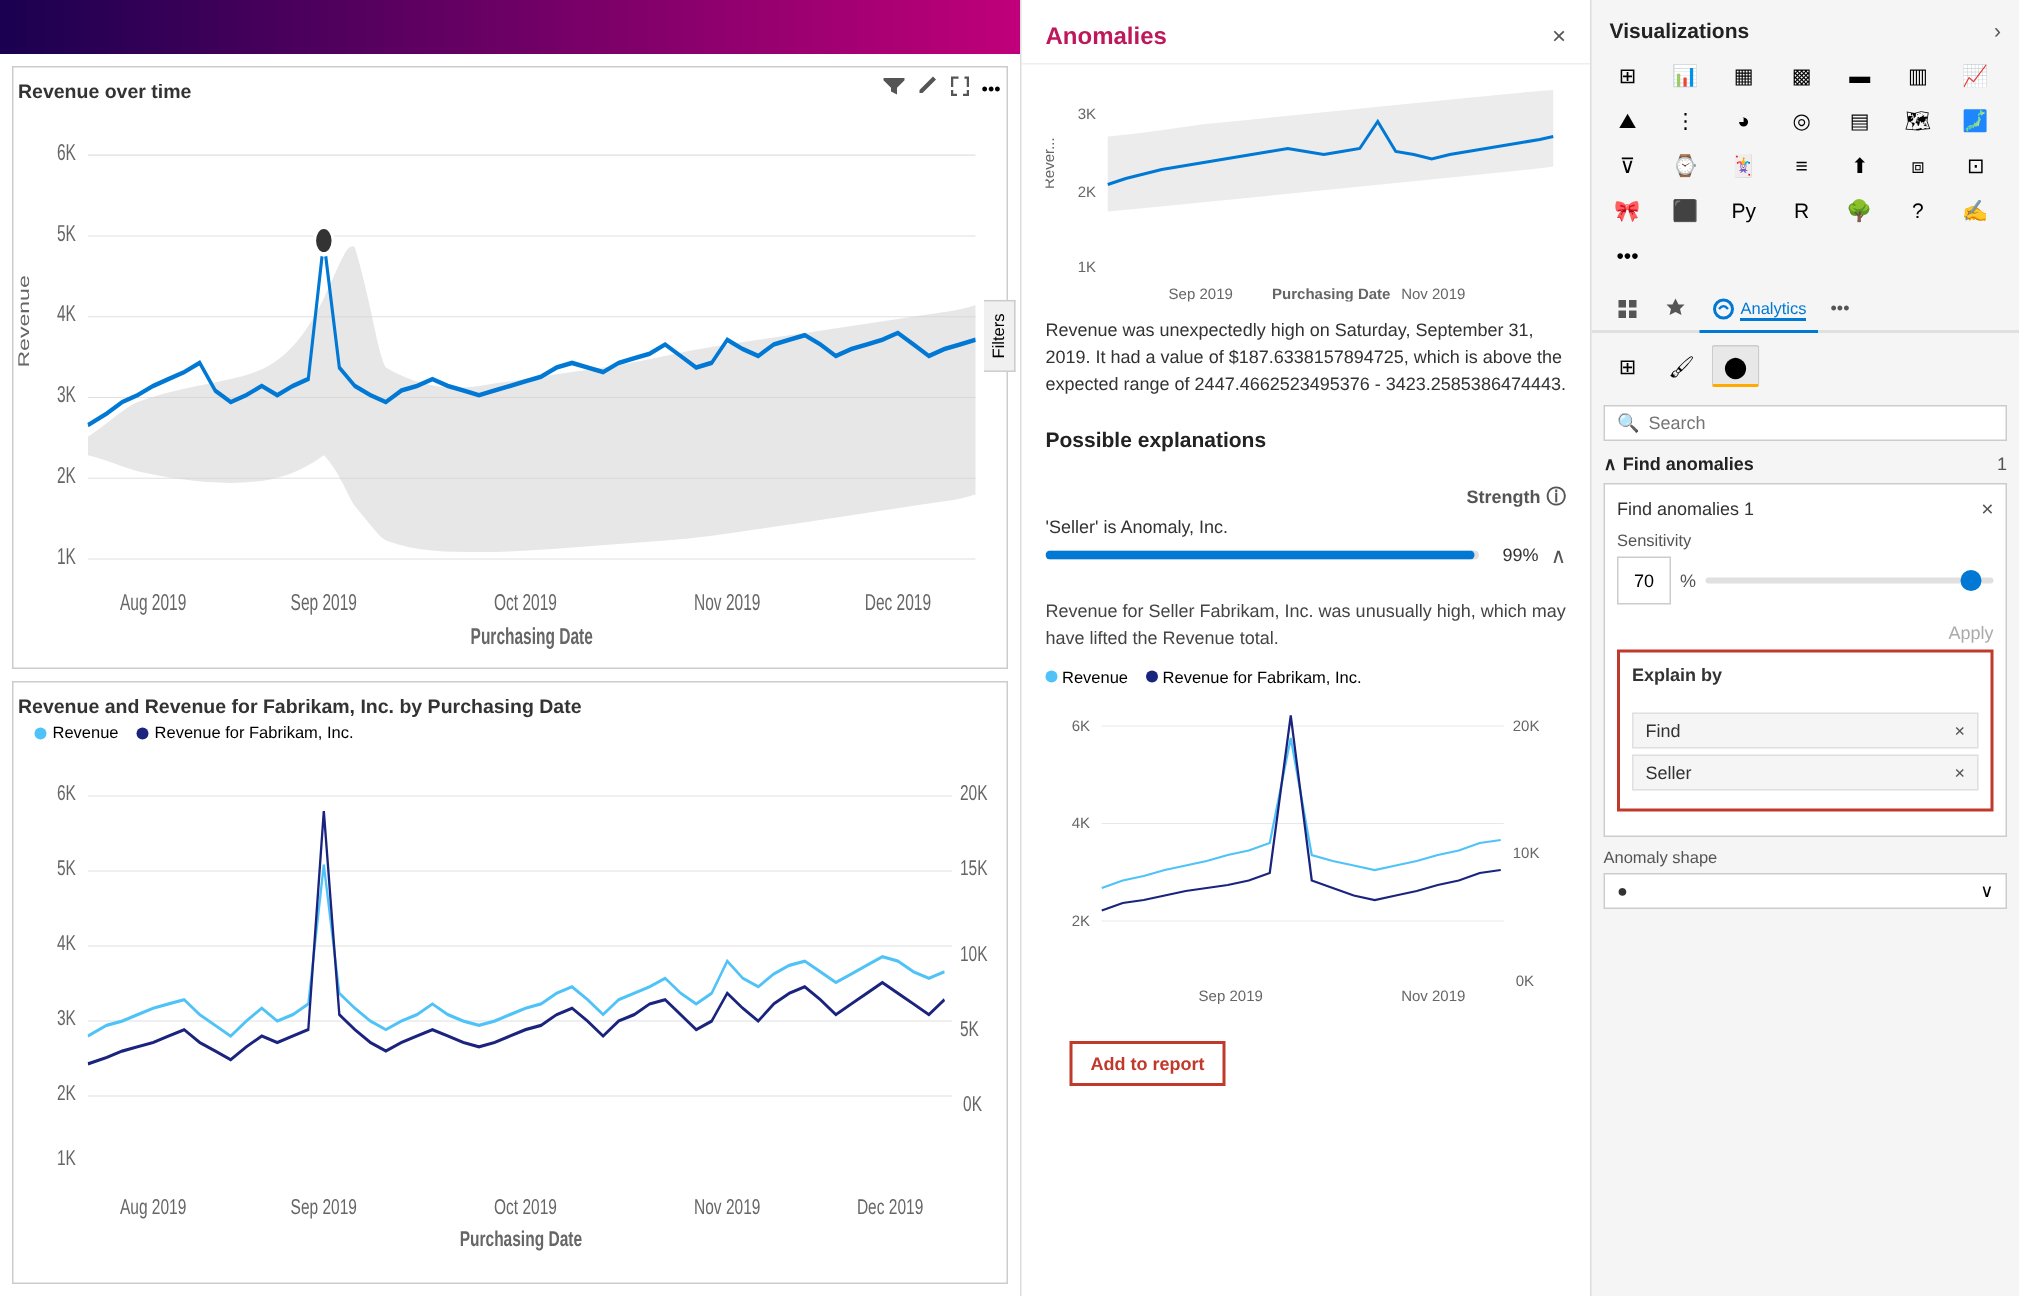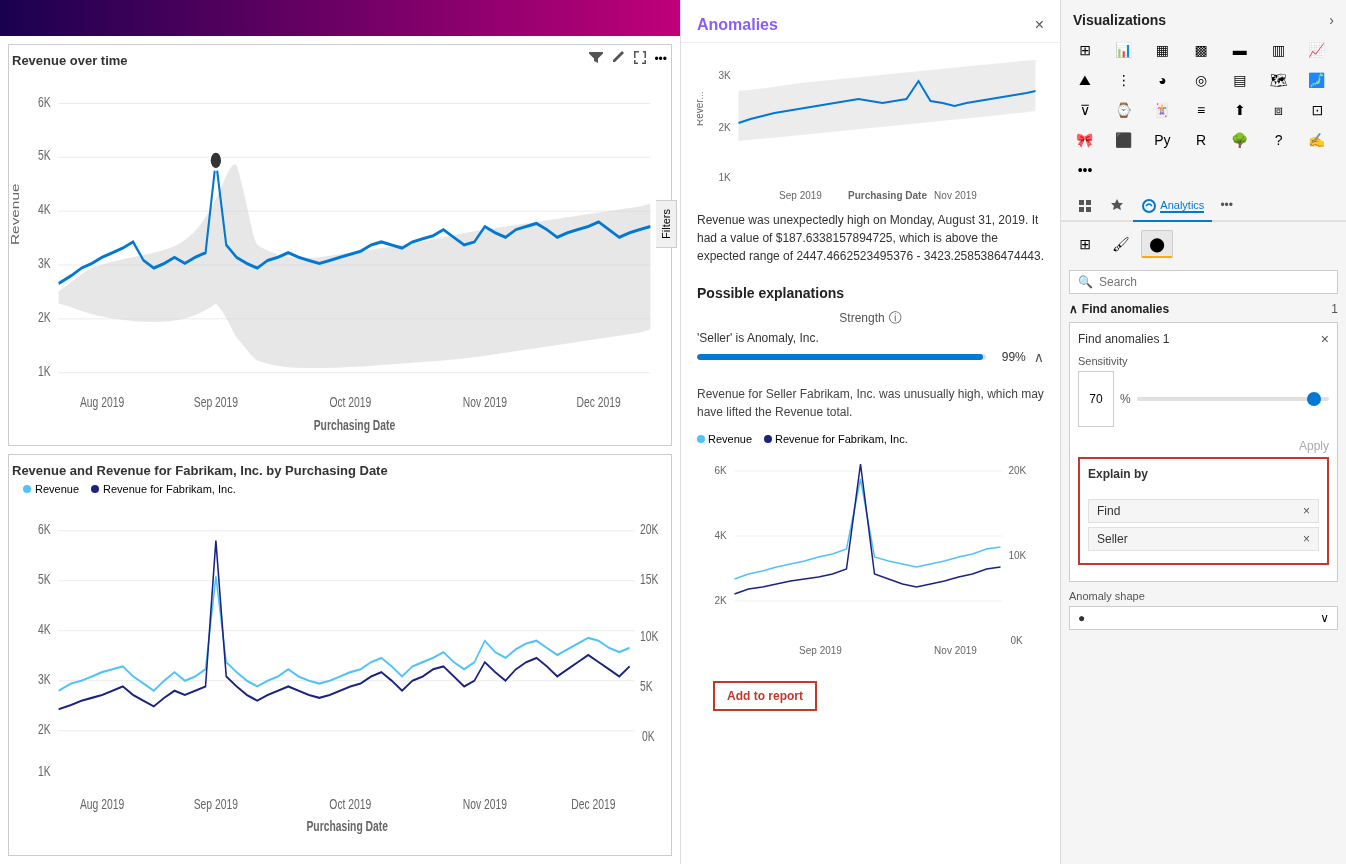--- a/index.html
+++ b/index.html
@@ -77,21 +77,21 @@
     .anomalies-header {
       display: flex;
       justify-content: space-between;
       align-items: center;
       padding: 16px 16px 8px 16px;
       border-bottom: 1px solid #eee;
     }
     .anomalies-title {
       font-size: 16px;
       font-weight: 600;
-      color: #8b5cf6;
+      color: #be185d;
     }
     .close-btn {
       cursor: pointer;
       font-size: 16px;
       color: #555;
       background: none;
       border: none;
       line-height: 1;
     }
     .filters-tab {
@@ -118,28 +118,29 @@
       color: #333;
       line-height: 1.5;
     }
     .possible-explanations {
       padding: 12px 16px 4px 16px;
     }
     .possible-explanations-title {
       font-size: 14px;
       font-weight: 600;
       color: #222;
-      margin-bottom: 8px;
+      margin-bottom: 21px;
     }
     .strength-header {
       display: flex;
-      justify-content: center;
+      justify-content: flex-end;
       align-items: center;
       gap: 4px;
       margin-bottom: 4px;
+      font-weight: bold;
     }
     .strength-label {
       font-size: 12px;
       color: #555;
     }
     .explanation-item {
       margin-bottom: 8px;
     }
     .explanation-name {
       font-size: 12px;
@@ -340,21 +341,21 @@
       color: #555;
       margin-bottom: 4px;
     }
     .sensitivity-row {
       display: flex;
       align-items: center;
       gap: 6px;
     }
     .sensitivity-value-box {
       border: 1px solid #ccc;
-      padding: 20px 6px;
+      padding: 8px 6px;
       font-size: 12px;
       min-width: 36px;
       text-align: center;
       background: #fff;
     }
     .sensitivity-pct {
       font-size: 12px;
       color: #555;
     }
     .sensitivity-slider {
@@ -609,21 +610,21 @@
                  L335,60 C320,62 300,64 280,66 C260,68 240,70 220,72 C200,74 180,76 160,78 C140,80 120,82 100,84 C80,86 60,88 38,90 Z" fill="#d0d0d0" opacity="0.4"></path>
 
         <polyline points="38,72 50,68 62,65 74,62 86,60 98,58 110,56 122,54 134,52 146,50 158,48 170,50 182,52 194,50 206,48 218,30 230,50 242,52 254,55 266,52 278,50 290,48 302,46 314,44 326,42 335,40" fill="none" stroke="#0078d4" stroke-width="2"></polyline>
 
         <text x="100" y="148" class="axis-label" text-anchor="middle">Sep 2019</text>
         <text x="255" y="148" class="axis-label" text-anchor="middle">Nov 2019</text>
         <text x="187" y="148" class="axis-label" text-anchor="middle" font-size="9" font-weight="600">Purchasing Date</text>
       </svg>
     </div>
 
-    <div class="anomaly-description">Revenue was unexpectedly high on Monday, August 31, 2019. It had a value of $187.6338157894725, which is above the expected range of 2447.4662523495376 - 3423.2585386474443.</div>
+    <div class="anomaly-description">Revenue was unexpectedly high on Saturday, September 31, 2019. It had a value of $187.6338157894725, which is above the expected range of 2447.4662523495376 - 3423.2585386474443.</div>
 
     <div class="possible-explanations">
       <div class="possible-explanations-title">Possible explanations</div>
       <div class="strength-header">
         <span class="strength-label">Strength</span>
         <span style="font-size:13px;color:#555;cursor:pointer;">ⓘ</span>
       </div>
       <div class="explanation-item">
         <div class="explanation-name">'Seller' is Anomaly, Inc.</div>
         <div class="explanation-bar-container">

